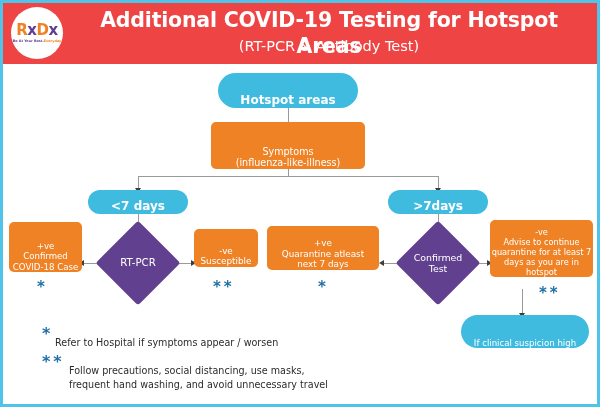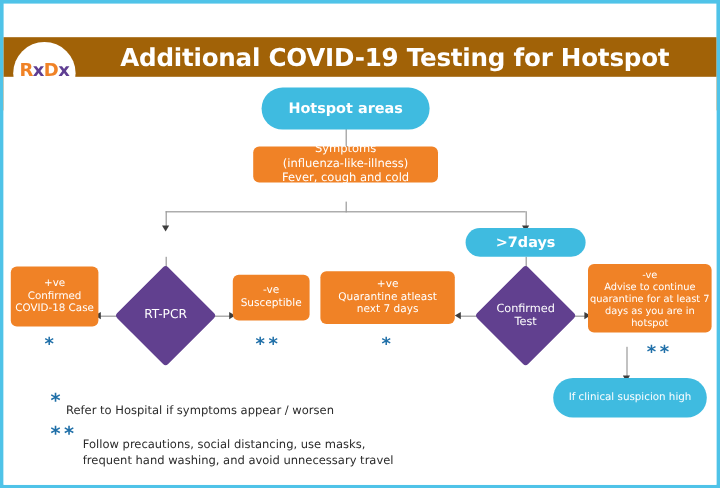--- a/index.html
+++ b/index.html
@@ -13,23 +13,22 @@
     position: relative;
     width: 600px; height: 407px;
     background: #ffffff;
     border: 3px solid #4FC3E8;
   }
 
   
   .header {
     position: absolute; left: 0; top: 0;
     width: 594px; height: 61px;
-    background: #a16207;
+    background: #ef4444;
     overflow: hidden;
-    margin-top: 28px;
   }
   .logo-badge {
     position: absolute; left: 8px; top: 4px;
     width: 52px; height: 52px;
     border-radius: 50%;
     background: #ffffff;
     display: flex; flex-direction: column;
     align-items: center; justify-content: center;
   }
   .logo-word {
@@ -69,21 +68,21 @@
   
   .canvas {
     position: absolute; left: 0; top: 61px;
     width: 594px; height: 340px;
     background: #ffffff;
   }
 
   
   .node {
     position: absolute;
-    display: flex; align-items: center; justify-content: center;
+    display: flex; align-items: flex-end; justify-content: center;
     text-align: center;
     color: #ffffff;
     line-height: 1.22;
     z-index: 3;
   }
   .node span { display: block; width: 100%; }
   .blue   { background: #3FBBE0; }
   .orange { background: #F08226; }
   .pill   { border-radius: 999px; }
   .rrect  { border-radius: 5px; }
@@ -202,24 +201,27 @@
     <div class="ln h" style="left:463px; top:199px; width:24px;"></div>
     <div class="arrow right" style="left:484px; top:195.6px;"></div>
 
     <div class="ln v" style="left:519px; top:225px; height:26px;"></div>
     <div class="arrow down" style="left:515.6px; top:249px;"></div>
 
     <div class="node blue pill" style="left:215px; top:9px; width:140px; height:35px; font-size:11.2px;">
       <span><b style="font-weight:700;font-size:12px;">Hotspot areas</b><br></span>
     </div>
 
-    <div class="node orange rrect" style="left:208px; top:58px; width:154px; height:30px; font-size:9.6px;">
-      <span><i style="font-style:normal;">Symptoms</i><br><i style="font-style:normal;margin-top:28px;">(influenza-like-illness)</i><br><i style="font-style:normal;">Fever, cough and cold</i></span>
-    </div>
-
+    <div class="node orange rrect" style="left:208px; top:58px; width:154px; height:47px; font-size:9.6px;">
+      <span><i style="font-style:normal;">Symptoms</i><br><i style="font-style:normal;margin-top:28px;">(influenza-like-illness)</i><br></span>
+    </div>
+
+    <div class="node blue pill" style="left:85px; top:126px; width:100px; height:24px; font-size:12px; font-weight:700;">
+      <span>&lt;7 days</span>
+    </div>
 
     <div class="node blue pill" style="left:385px; top:126px; width:100px; height:24px; font-size:12px; font-weight:700;">
       <span>&gt;7days</span>
     </div>
 
     <div class="diamond" style="left:105px; top:169px; width:60px; height:60px;"></div>
     <div class="diamond-label" style="left:100px; top:190px; width:70px; height:18px; font-size:10.2px;">
       <span>RT-PCR</span>
     </div>
 

